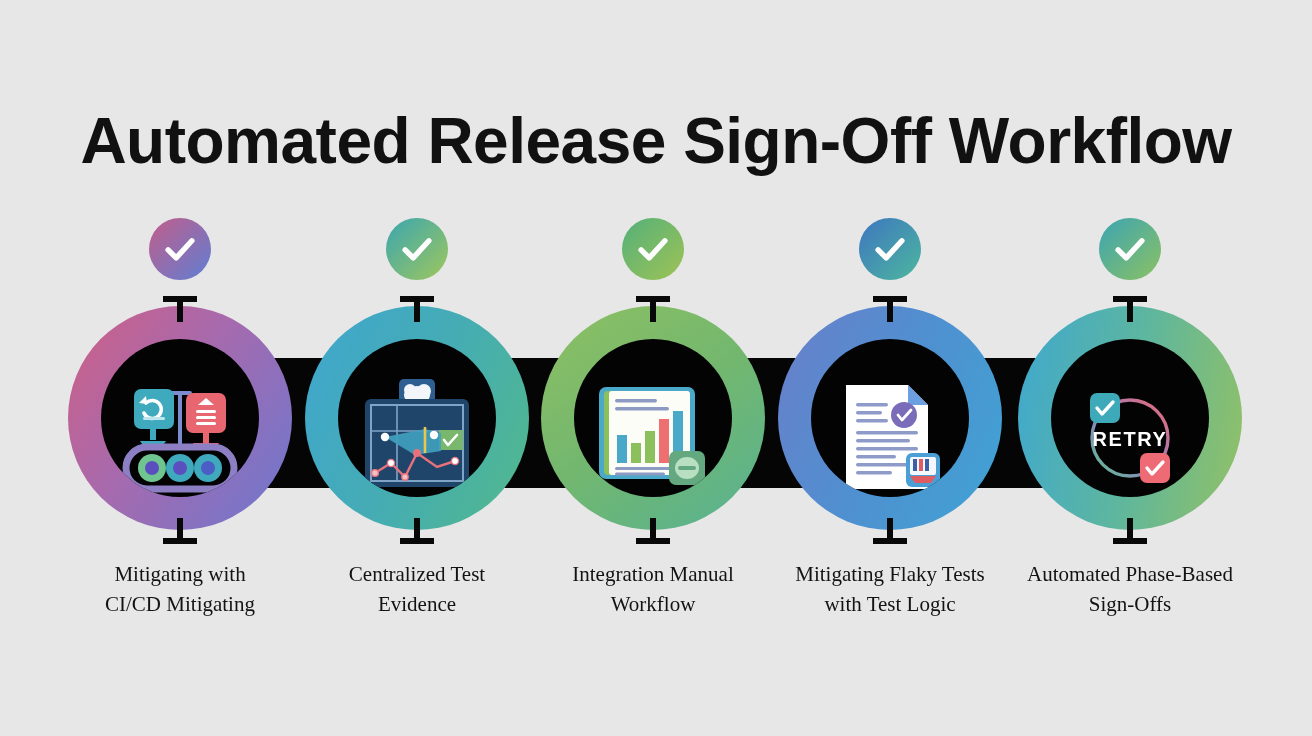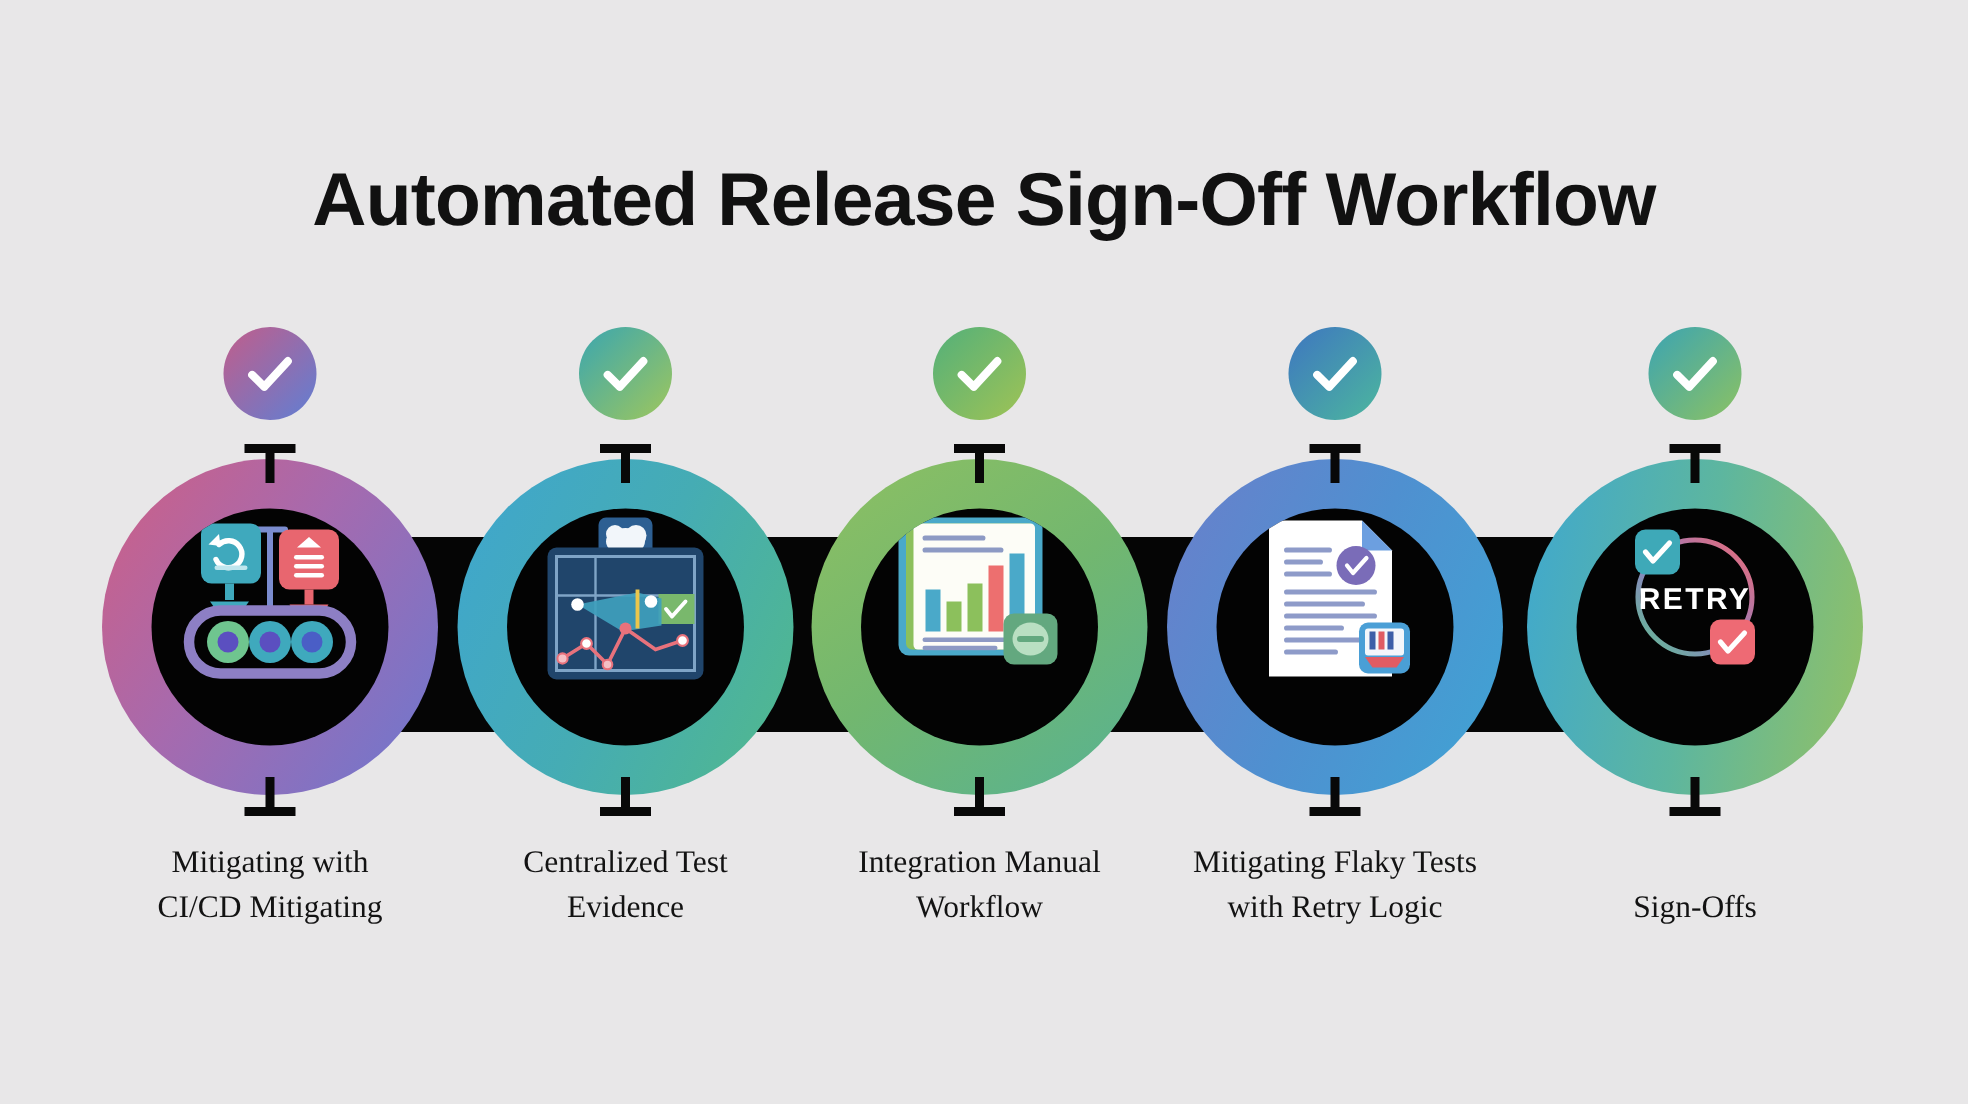--- a/index.html
+++ b/index.html
@@ -21,21 +21,21 @@
     height: 736px;
     background: #e8e7e8;
   }
   #page-title {
     position: absolute;
     top: 106px;
     left: 0;
     width: 1312px;
     text-align: center;
     font-family: "Liberation Sans", sans-serif;
-    font-size: 50px;
+    font-size: 64px;
     font-weight: bold;
     letter-spacing: -0.5px;
     color: #111111;
     line-height: 1.1;
     white-space: nowrap;
   }
   .connector-bar {
     position: absolute;
     background: #050505;
     z-index: 1;
@@ -100,21 +100,21 @@
   .ring-core {
     position: absolute;
     left: 50%;
     top: 50%;
     transform: translate(-50%, -50%);
     width: 158px;
     height: 158px;
     border-radius: 50%;
     background: #030303;
     display: flex;
-    align-items: flex-start;
+    align-items: flex-end;
     justify-content: center;
     overflow: hidden;
   }
   .ring-core svg { display: block; }
   .caption {
     position: absolute;
     left: 50%;
     top: 342px;
     transform: translateX(-50%);
     width: 250px;
@@ -326,21 +326,21 @@
           <path d="M80 99 h26 l-5 7 h-16 z" fill="#e05c63"></path>
         </svg>
       </div>
     </div>
     <div class="stem-bottom">
       <div class="stem-bar" style="left:14px; top:0; width:6px; height:26px;"></div>
       <div class="stem-bar" style="left:0; top:20px; width:34px; height:6px;"></div>
     </div>
     <div class="caption caption-wide">
       <span>Mitigating Flaky Tests</span><br>
-      <span>with Retry Logic</span>
+      <span>with Test Logic</span>
     </div>
   </div>
 
   <div class="node" style="left:1010px;">
     <div class="badge" style="background:linear-gradient(135deg,#3ba4b3 0%,#8cc262 100%);">
       <svg viewBox="0 0 24 24">
         <path d="M4.5 12.6 L9.6 17.6 L19.5 6.8" fill="none" stroke="#ffffff" stroke-width="3.4" stroke-linecap="round" stroke-linejoin="round"></path>
       </svg>
     </div>
     <div class="stem-top">
@@ -367,18 +367,18 @@
           <rect x="72" y="74" width="30" height="30" rx="7" fill="#ee6a74"></rect>
           <path d="M79 89 l5 6 l11 -12" fill="none" stroke="#ffffff" stroke-width="3.4" stroke-linecap="round" stroke-linejoin="round"></path>
         </svg>
       </div>
     </div>
     <div class="stem-bottom">
       <div class="stem-bar" style="left:14px; top:0; width:6px; height:26px;"></div>
       <div class="stem-bar" style="left:0; top:20px; width:34px; height:6px;"></div>
     </div>
     <div class="caption caption-wide">
-      <br>
+      <span>Automated Phase-Based</span><br>
       <span>Sign-Offs</span>
     </div>
   </div>
 
 </div>
 
 </body></html>

